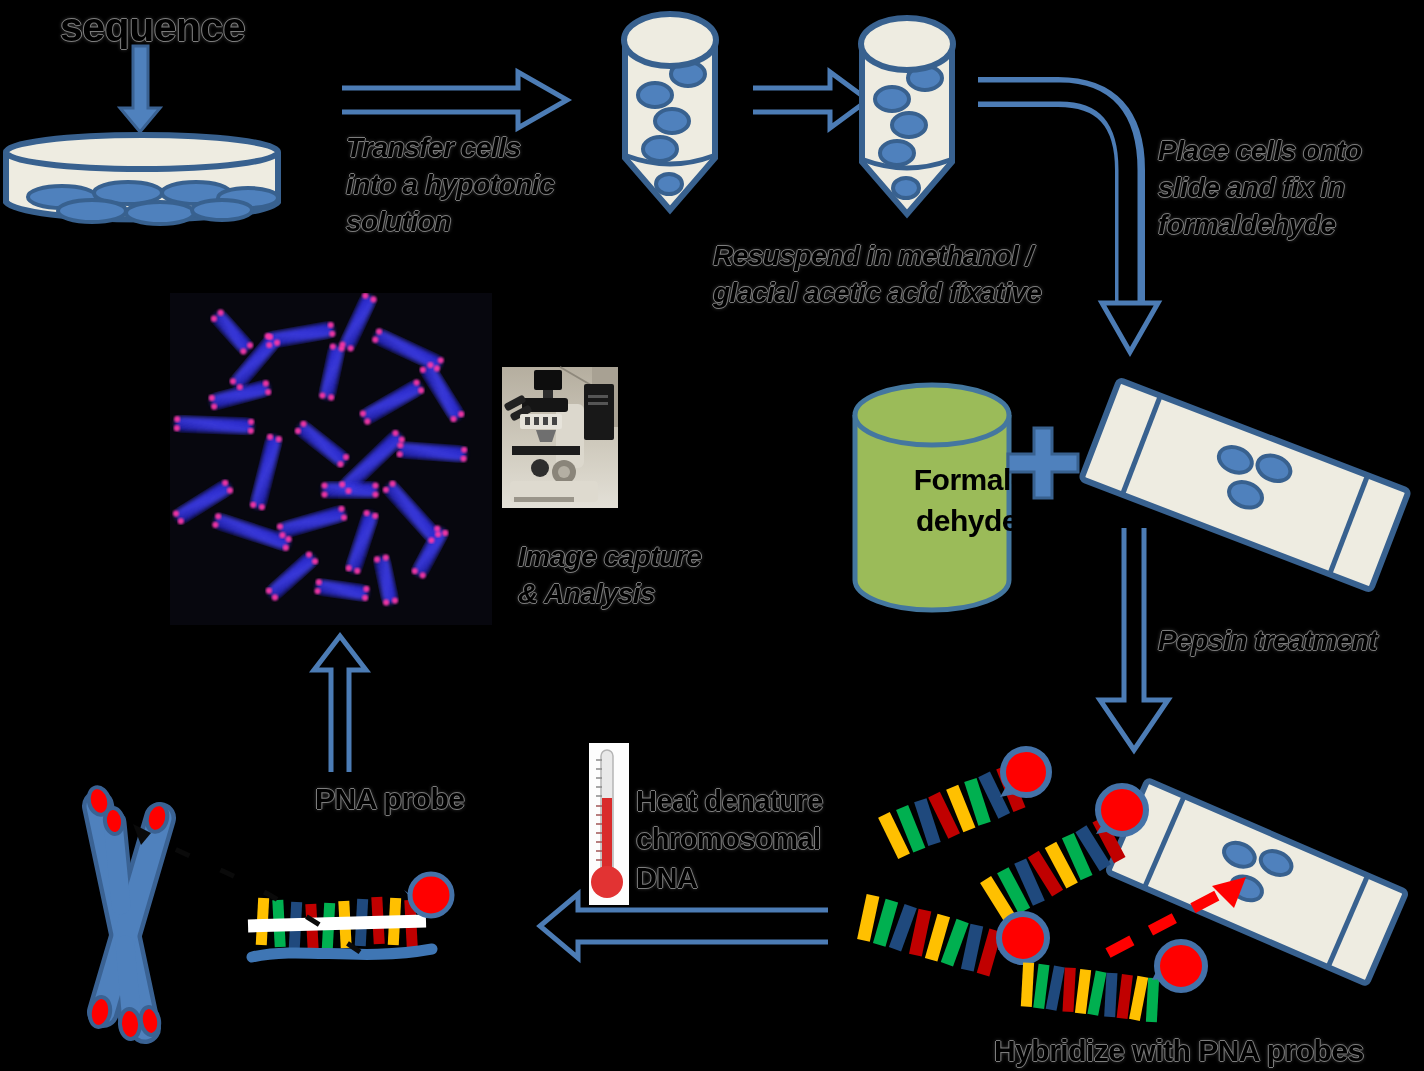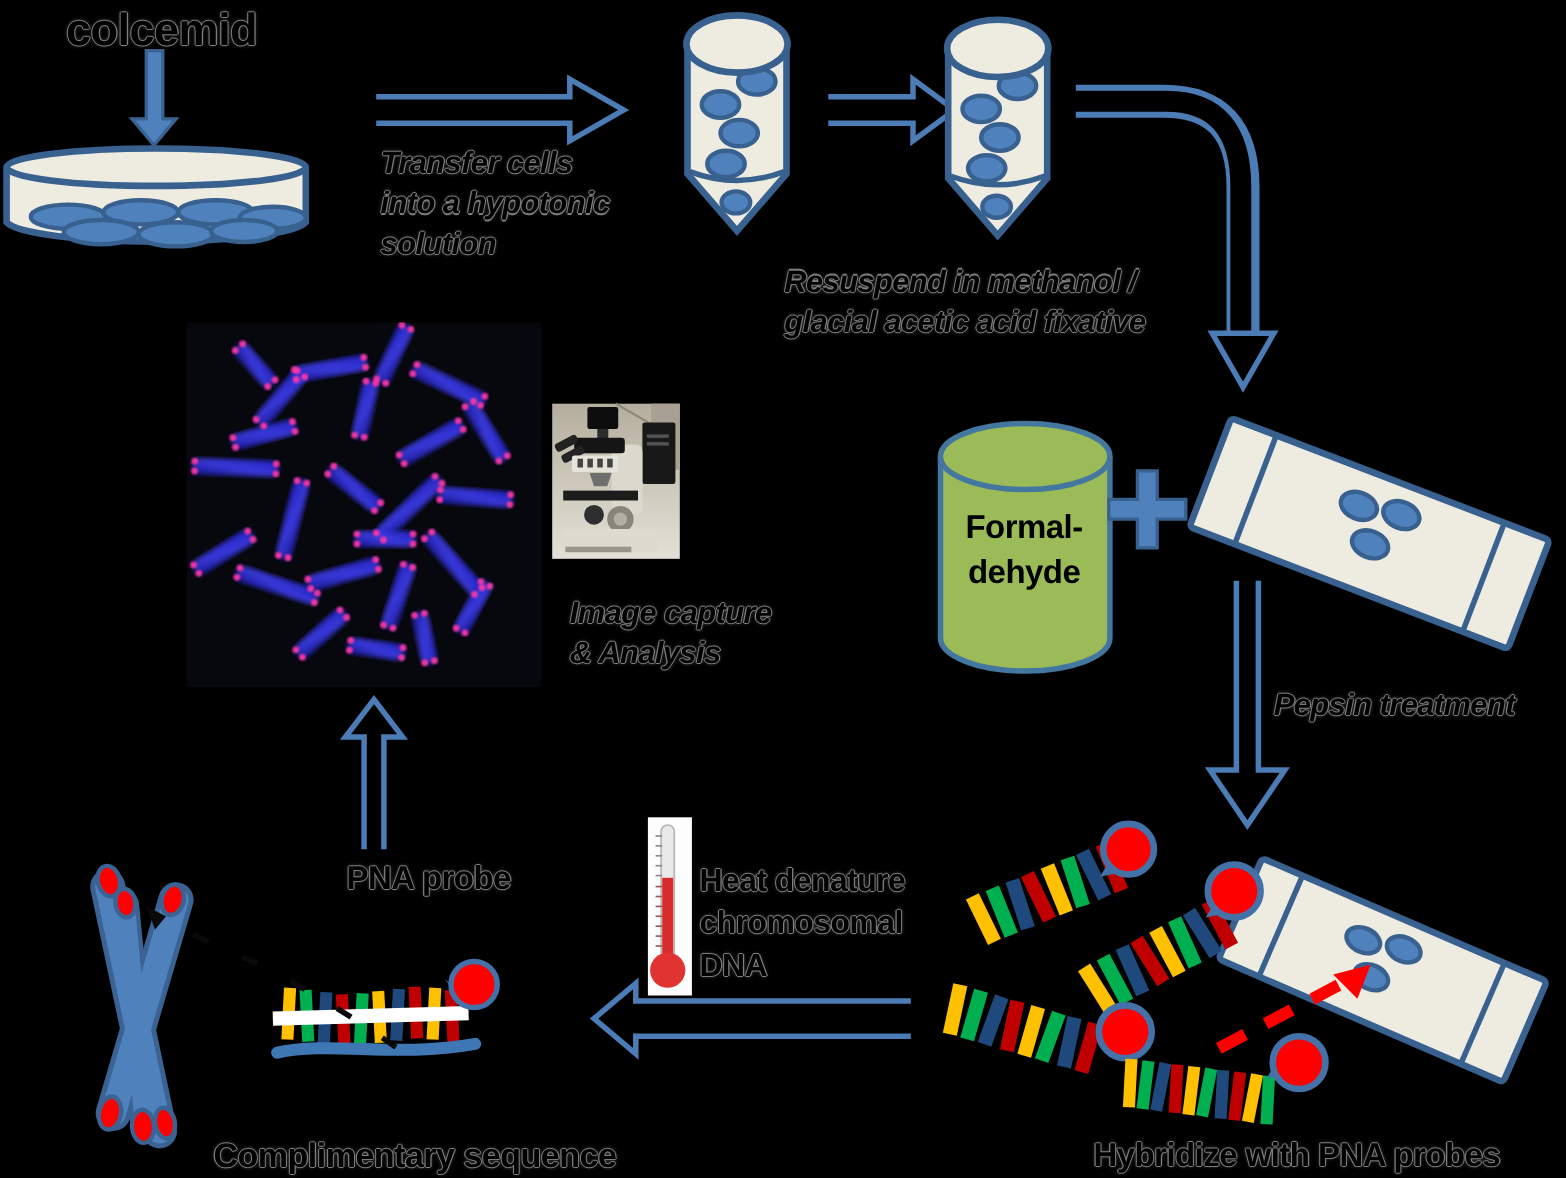--- a/index.html
+++ b/index.html
@@ -411,31 +411,33 @@
     <polygon points="1152,980 1160,964 1170,978" fill="#4472A8"></polygon>
     <circle cx="1181" cy="966" r="24" fill="#FF0000" stroke="#4472A8" stroke-width="6"></circle>
   </g>
 
   <g>
     <line x1="1108" y1="953" x2="1218" y2="895" stroke="#FF0000" stroke-width="11" stroke-dasharray="27 21"></line>
     <polygon points="1246,877 1212,886 1234,908" fill="#FF0000"></polygon>
   </g>
 </svg>
 
-<div class="lbl big" style="left:60px;top:0px;">colcemid</div>
+<div class="lbl big" style="left:60px;top:0px;">sequence</div>
 <div class="lbl sz28" style="left:346px;top:130px;width:230px;">Transfer cells
 into a hypotonic
 solution</div>
 <div class="lbl sz28" style="left:713px;top:238px;width:400px;">Resuspend in methanol /
 glacial acetic acid fixative</div>
-<div class="lbl sz30 on-shape ctr" style="left:849px;top:460px;width:164px;line-height:1.35;text-align:center;">Formal-
+<div class="lbl sz28" style="left:1158px;top:133px;width:250px;">Place cells onto
+slide and fix in
+formaldehyde</div>
+<div class="lbl sz30 on-shape ctr" style="left:885px;top:460px;width:164px;line-height:1.35;text-align:center;">Formal-
 dehyde</div>
 <div class="lbl sz28" style="left:1158px;top:623px;width:300px;">Pepsin treatment</div>
 <div class="lbl sz28" style="left:518px;top:527px;width:230px;margin-top:12px;">Image capture
 &amp; Analysis</div>
 <div class="lbl sz30" style="left:283px;top:779px;width:220px;padding-left:32px;">PNA probe</div>
 <div class="lbl sz29" style="left:636px;top:782px;width:230px;">Heat denature
 chromosomal
 DNA</div>
-<div class="lbl sz31" style="left:194px;top:1031px;width:450px;">Complimentary sequence</div>
 <div class="lbl sz30" style="left:994px;top:1017px;width:420px;margin-top:14px;">Hybridize with PNA probes</div>
 
 </div>
 
 </body></html>

